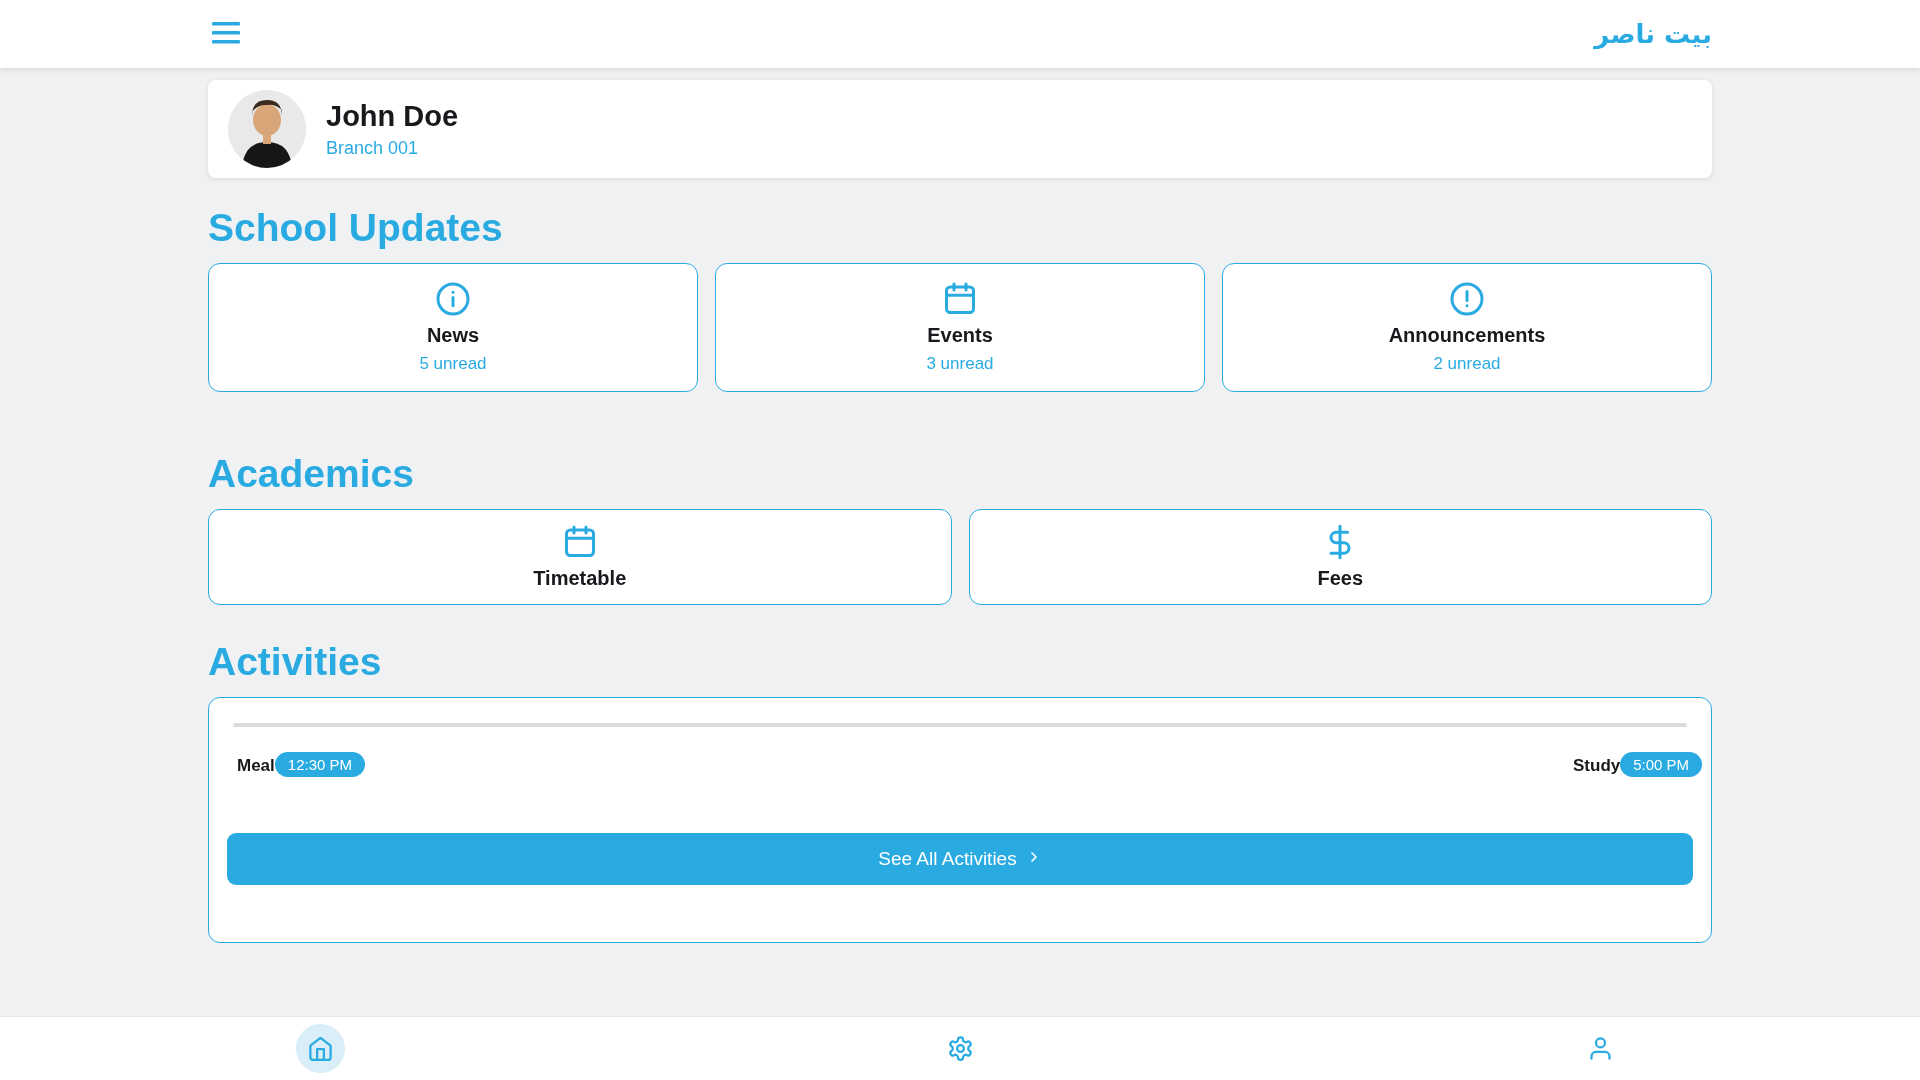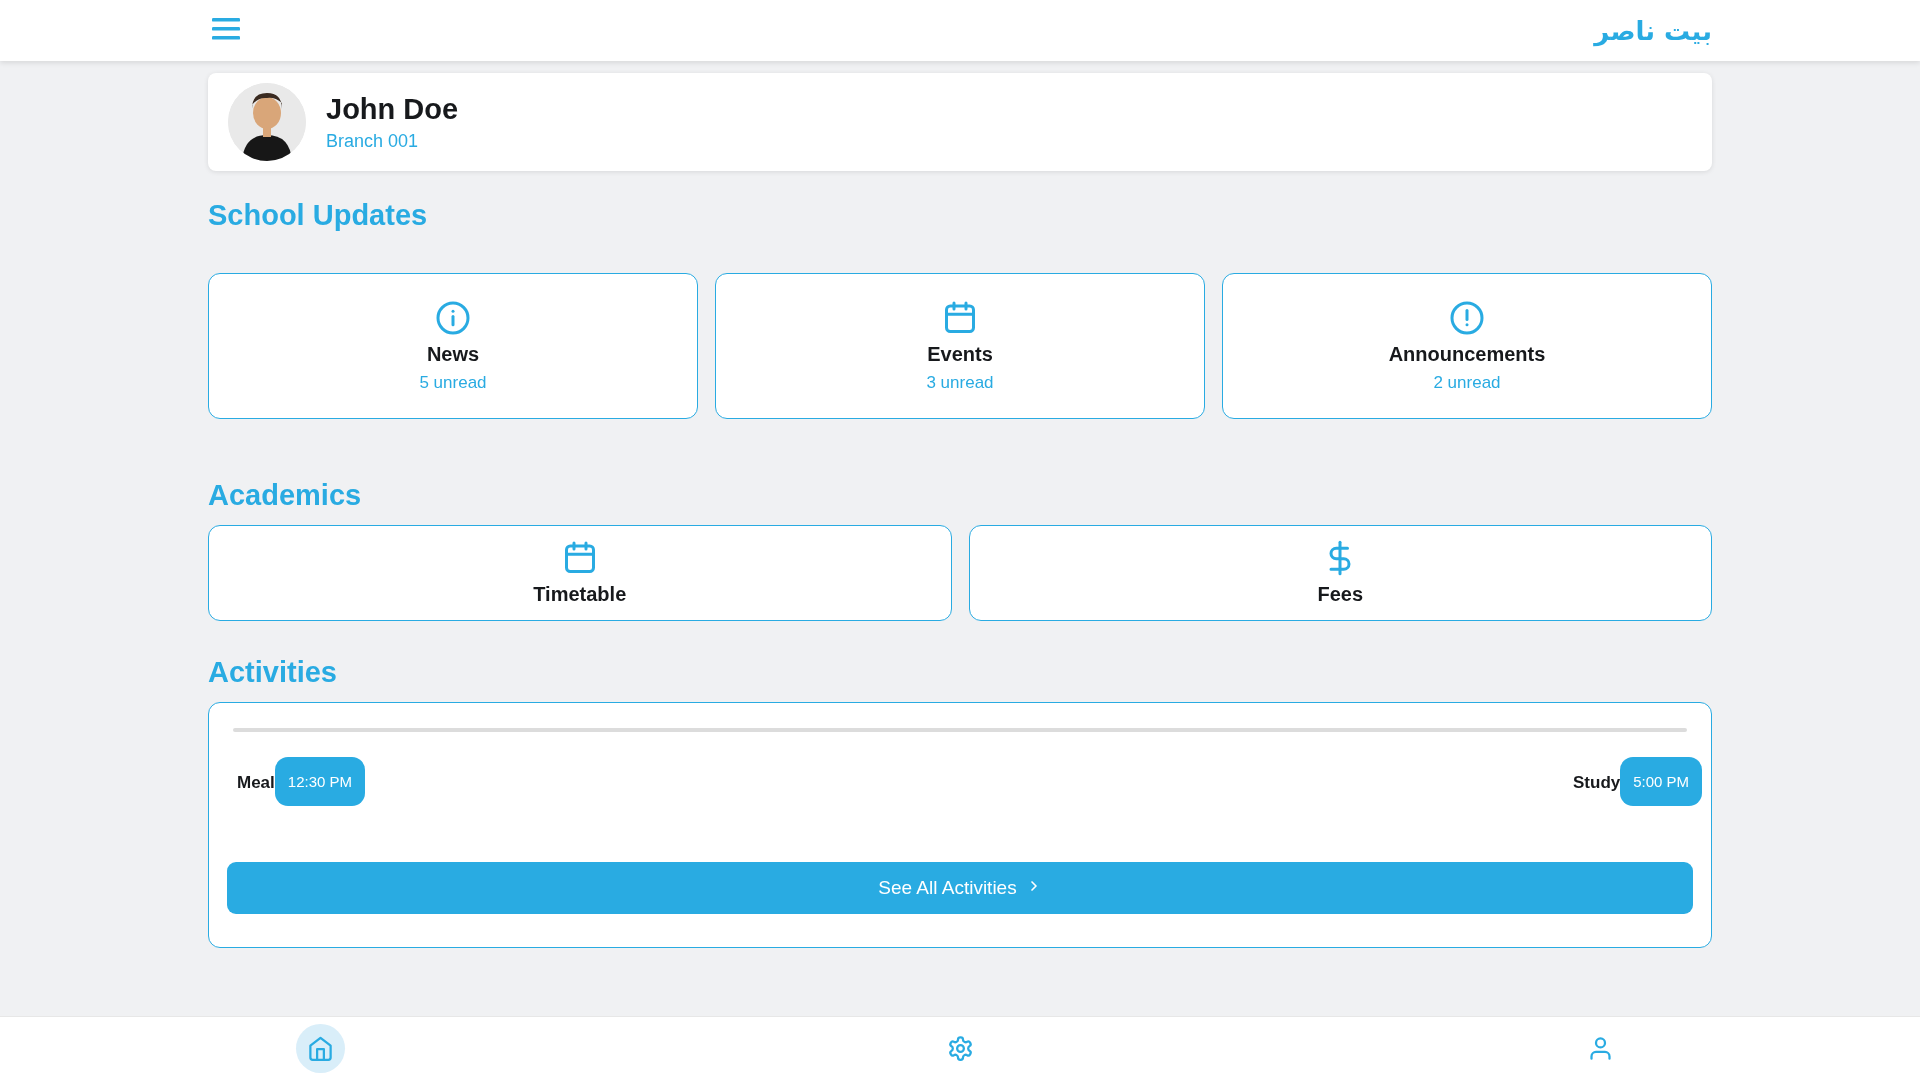--- a/index.html
+++ b/index.html
@@ -5,68 +5,68 @@
   * { margin:0; padding:0; box-sizing:border-box; }
   html,body { width:1920px; height:1080px; }
   body {
     font-family:"Liberation Sans","DejaVu Sans",sans-serif;
     background:#f0f1f3;
     position:relative;
     overflow:hidden;
   }
   
   .topbar {
-    height:61px; background:#ffffff;
+    height:68px; background:#ffffff;
     box-shadow:0 2px 5px rgba(0,0,0,0.10);
     display:flex; align-items:center; justify-content:space-between;
     padding:0 208px; position:relative; z-index:5;
   }
   .menu-btn { background:none; border:none; cursor:pointer; display:flex; align-items:center; padding:4px; }
   .app-title { color:#29ABE2; font-weight:bold; font-size:26px; direction:rtl; font-family:"DejaVu Sans",sans-serif; }
   
   .container { width:1504px; margin:0 auto; }
   
   .user-card {
     margin-top:12px; background:#ffffff; border-radius:8px;
     box-shadow:0 1px 5px rgba(0,0,0,0.10);
     padding:10px 20px; display:flex; align-items:center; gap:20px; height:98px;
   }
   .avatar { width:78px; height:78px; border-radius:50%; overflow:hidden; flex:none; background:#e9e9e9; }
   .user-name { font-size:29px; font-weight:bold; color:#17191c; }
   .user-branch { font-size:18px; color:#29ABE2; margin-top:5px; }
   
-  .section-title { color:#29ABE2; font-size:29px; font-weight:bold; }
+  .section-title { color:#29ABE2; font-size:39px; font-weight:bold; }
   .mt-su { margin-top:28px; margin-bottom:13px; }
   .mt-ac { margin-top:60px; margin-bottom:13px; }
   .mt-at { margin-top:35px; margin-bottom:13px; }
   
   .card-row { display:flex; gap:17px; }
   .tile {
     flex:1; background:#ffffff; border:1.5px solid #29ABE2; border-radius:12px;
     display:flex; flex-direction:column; align-items:center; justify-content:center;
     cursor:pointer; gap:7px;
   }
-  .tile.tall { height:146px;margin-top:28px; }
+  .tile.tall { height:129px; }
   .tile.short { height:96px; }
   .tile-label { font-size:20px; font-weight:bold; color:#17191c; }
   .tile-badge { font-size:17px; color:#29ABE2; }
   .tile-icon { display:flex; }
   
   .activities-card {
     background:#ffffff; border:1.5px solid #29ABE2; border-radius:12px;
     padding:18px; height:246px;
   }
   .timeline-track { height:4px; background:#dcdcdc; margin:7px 6px 0 6px; border-radius:2px; }
   .activity-row { display:flex; justify-content:space-between; padding:0 10px; margin-top:19px; }
   .activity-item { display:flex; flex-direction:row; align-items:center; width:110px; }
   .activity-dot { width:24px; height:24px; border-radius:50%; }
   .activity-label { font-size:17px; font-weight:bold; color:#17191c; margin-top:8px; }
   .activity-time {
     margin-top:6px; background:#29ABE2; color:#ffffff; font-size:15px;
-    padding:16px 13px; border-radius:13px; white-space:nowrap;
+    padding:4px 13px; border-radius:13px; white-space:nowrap;
   }
   .see-all-btn {
     margin-top:56px; width:100%; height:52px; background:#29ABE2; border:none; border-radius:9px;
     color:#ffffff; font-size:19px; font-family:inherit; cursor:pointer;
     display:flex; align-items:center; justify-content:center; gap:9px;
   }
   
   .bottom-nav {
     position:absolute; left:0; bottom:0; width:100%; height:64px;
     background:#ffffff; border-top:1px solid #e7e7e7;

